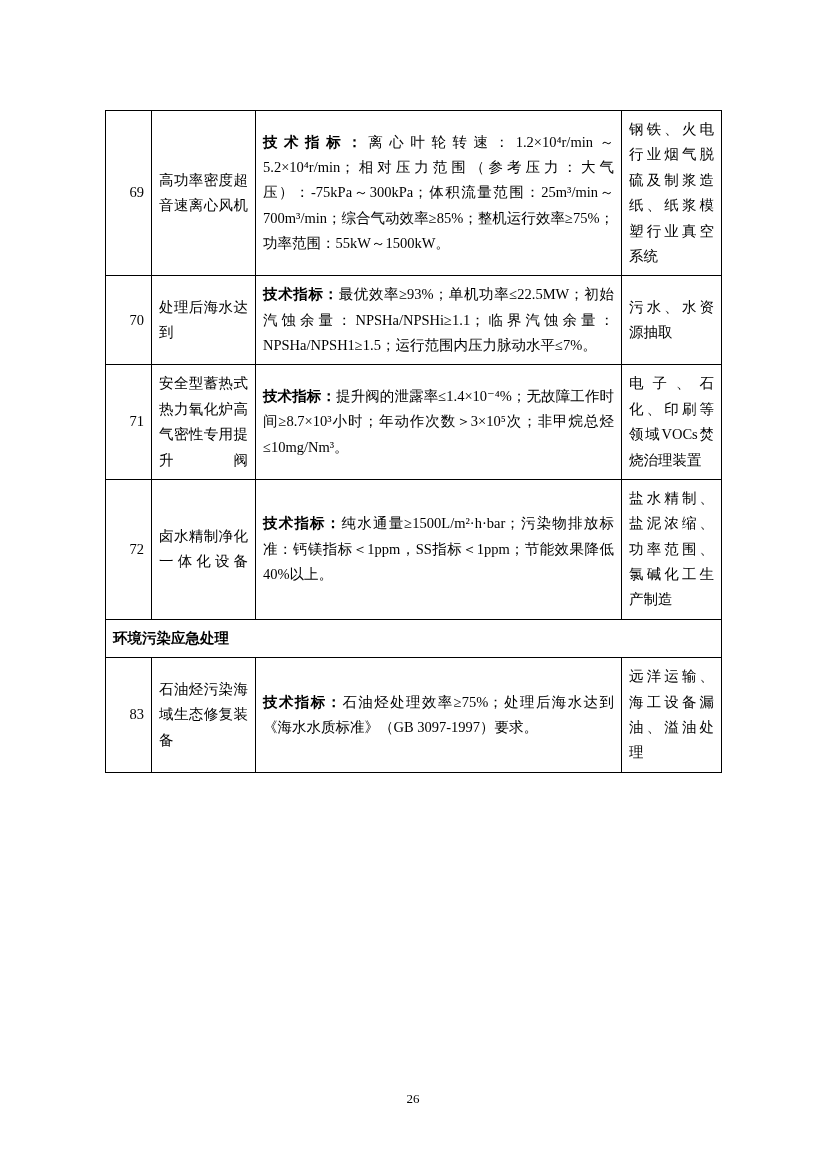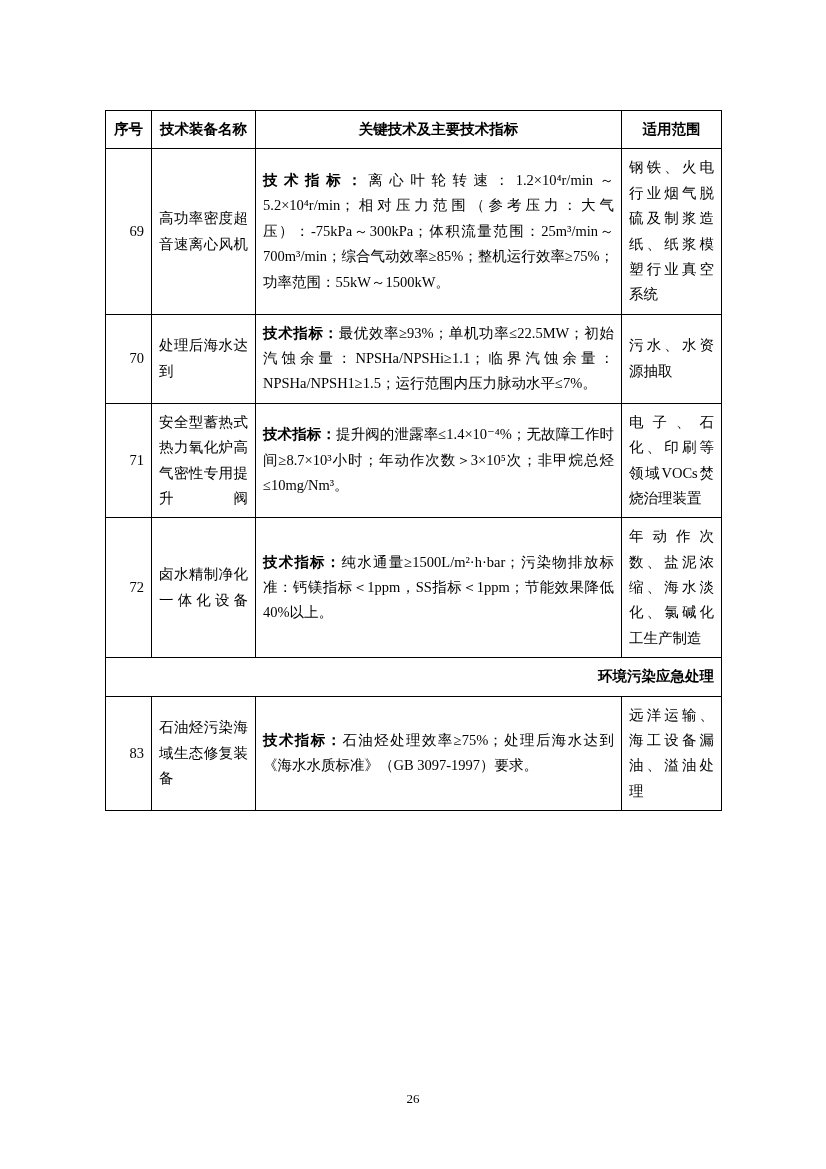--- a/index.html
+++ b/index.html
@@ -70,21 +70,21 @@
     font-size: 14.5px;
     line-height: 1.95;
     padding-left: 6px;
     padding-right: 6px;
     font-family: Liberation Serif, serif;
   }
   .section-row td {
     font-weight: bold;
     font-size: 15px;
     padding: 8px 10px;
-    text-align: right;
+    text-align: left;
   }
   .page-number {
     position: absolute;
     left: 0;
     right: 0;
     bottom: 62px;
     text-align: center;
     font-size: 13px;
     font-family: "Liberation Serif", serif;
   }
@@ -95,26 +95,20 @@
 <div class="page">
 
   <table class="doc-table">
     <colgroup>
       <col class="col-seq">
       <col class="col-name">
       <col class="col-tech">
       <col class="col-scope">
     </colgroup>
     <tbody>
-      <tr class="hdr">
-        <td>序号</td>
-        <td>技术装备名称</td>
-        <td>关键技术及主要技术指标</td>
-        <td>适用范围</td>
-      </tr>
 
       <tr>
         <td class="cell-seq">69</td>
         <td class="cell-name">高功率密度超音速离心风机</td>
         <td class="cell-tech"><span class="lead">技术指标：</span><span>离心叶轮转速：1.2×10⁴r/min～5.2×10⁴r/min；相对压力范围（参考压力：大气压）：-75kPa～300kPa；体积流量范围：25m³/min～700m³/min；综合气动效率≥85%；整机运行效率≥75%；功率范围：55kW～1500kW。</span></td>
         <td class="cell-scope">钢铁、火电行业烟气脱硫及制浆造纸、纸浆模塑行业真空系统</td>
       </tr>
 
       <tr>
         <td class="cell-seq">70</td>
@@ -127,21 +121,21 @@
         <td class="cell-seq">71</td>
         <td class="cell-name">安全型蓄热式热力氧化炉高气密性专用提升阀</td>
         <td class="cell-tech"><span class="lead">技术指标：</span><span>提升阀的泄露率≤1.4×10⁻⁴%；无故障工作时间≥8.7×10³小时；年动作次数＞3×10⁵次；非甲烷总烃≤10mg/Nm³。</span></td>
         <td class="cell-scope">电子、石化、印刷等领域VOCs焚烧治理装置</td>
       </tr>
 
       <tr>
         <td class="cell-seq">72</td>
         <td class="cell-name">卤水精制净化一体化设备</td>
         <td class="cell-tech"><span class="lead">技术指标：</span><span>纯水通量≥1500L/m²·h·bar；污染物排放标准：钙镁指标＜1ppm，SS指标＜1ppm；节能效果降低40%以上。</span></td>
-        <td class="cell-scope">年动作次数、盐泥浓缩、海水淡化、氯碱化工生产制造</td>
+        <td class="cell-scope">盐水精制、盐泥浓缩、功率范围、氯碱化工生产制造</td>
       </tr>
 
       <tr class="section-row">
         <td colspan="4">环境污染应急处理</td>
       </tr>
 
       <tr>
         <td class="cell-seq">83</td>
         <td class="cell-name">石油烃污染海域生态修复装备</td>
         <td class="cell-tech"><span class="lead">技术指标：</span><span>石油烃处理效率≥75%；处理后海水达到《海水水质标准》（GB 3097-1997）要求。</span></td>

